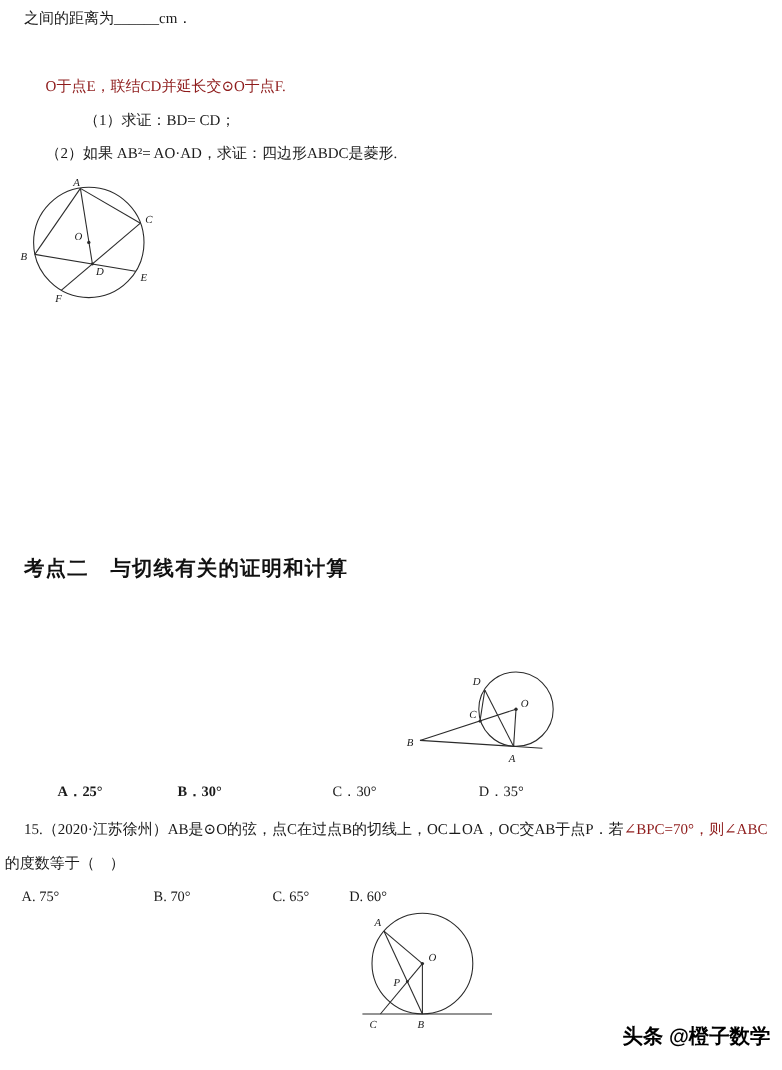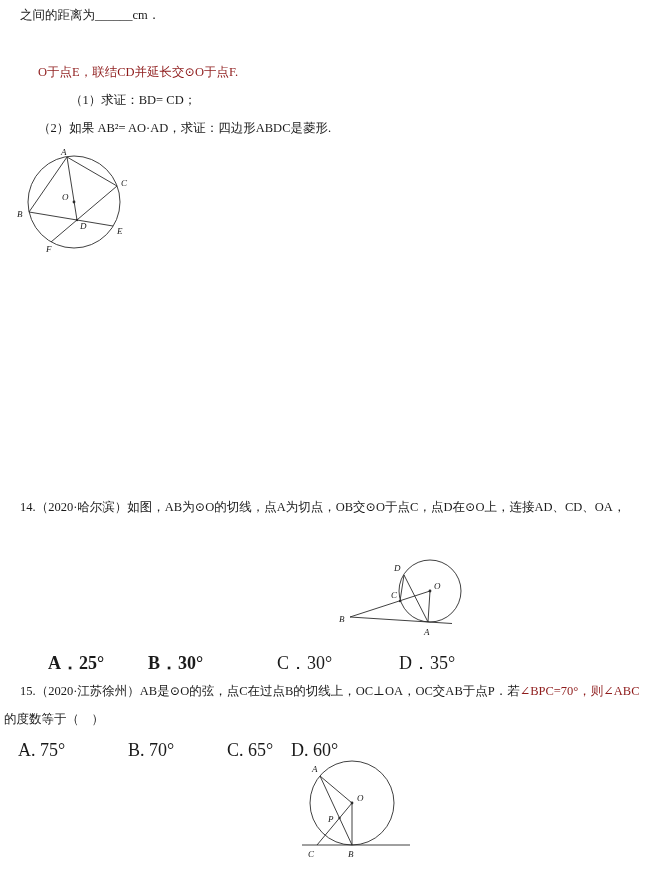--- a/index.html
+++ b/index.html
@@ -11,21 +11,21 @@
   }
   #page { position:absolute; inset:0;padding-left:28px; }
   .tline {
     position:absolute; font-size:12.5px; line-height:1.25; white-space:nowrap;
   }
   .red { color:#8e1b1b; }
   .heading {
     position:absolute; font-size:17px; font-weight:bold; letter-spacing:1px;
     color:#111;
   }
-  .opt { position:absolute; font-size:18px; white-space:nowrap; }
+  .opt { position:absolute; font-size:12px; white-space:nowrap; }
   .figure { position:absolute; }
   .figure svg { display:block; }
   .figure line, .figure circle.shape, .figure polyline {
     stroke:#2b2b2b; stroke-width:0.9; fill:none;
   }
   .figure .dot { fill:#2b2b2b; stroke:none; }
   .figure text {
     font-family:"Liberation Serif","DejaVu Serif",serif;
     font-style:italic; fill:#1a1a1a; stroke:none;
   }
@@ -67,24 +67,24 @@
       <text x="49" y="9" font-size="9">A</text>
       <text x="5" y="71" font-size="9">B</text>
       <text x="109" y="40" font-size="9">C</text>
       <text x="68" y="83" font-size="9">D</text>
       <text x="105" y="88" font-size="9">E</text>
       <text x="34" y="106" font-size="9">F</text>
       <text x="50" y="54" font-size="9">O</text>
     </svg>
   </div>
 
+  <div class="heading" style="left:20px; top:462px;">
+    <span>考点二　与切线有关的证明和计算</span>
+  </div>
 
-  <div class="tline" style="left:20px; top:500px;">
-    <span>14.（2020·哈尔滨）如图，AB为⊙O的切线，点A为切点，OB交⊙O于点C，点D在⊙O上，连接AD、CD、OA，</span>
-  </div>
 
   <div class="figure" style="left:330px; top:556px;">
     <svg width="155" height="92" viewBox="0 0 155 92">
       <circle class="shape" cx="100" cy="35" r="31"></circle>
       <line x1="20" y1="61" x2="122" y2="67.5"></line>
       <line x1="20" y1="61" x2="100" y2="35"></line>
       <line x1="100" y1="35" x2="98" y2="66"></line>
       <line x1="98" y1="66" x2="74" y2="19"></line>
       <line x1="70" y1="45" x2="74" y2="19"></line>
       <circle class="dot" cx="100" cy="35" r="1.4"></circle>
@@ -129,14 +129,17 @@
       <circle class="dot" cx="60" cy="45" r="1.4"></circle>
       <circle class="dot" cx="47.5" cy="60" r="1.2"></circle>
       <text x="20" y="14" font-size="9">A</text>
       <text x="65" y="43" font-size="9">O</text>
       <text x="36" y="64" font-size="9">P</text>
       <text x="56" y="99" font-size="9">B</text>
       <text x="16" y="99" font-size="9">C</text>
     </svg>
   </div>
 
+  <div id="watermark">
+    <span>头条 @橙子数学</span>
+  </div>
 
 </div>
 
 </body></html>

